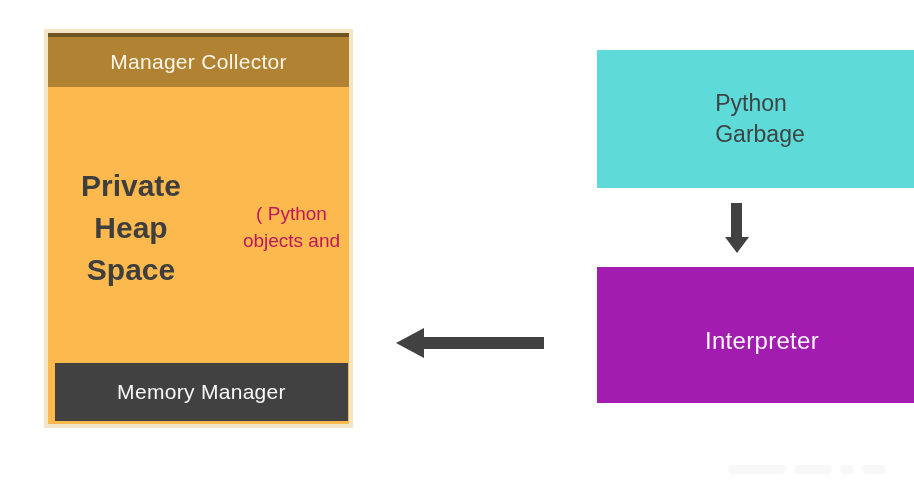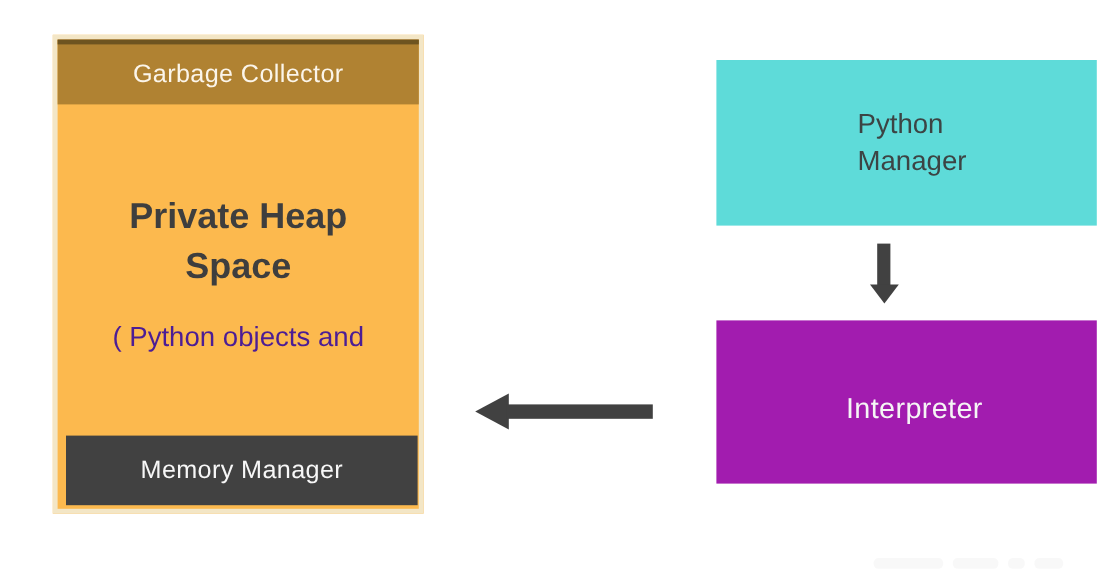--- a/index.html
+++ b/index.html
@@ -34,37 +34,37 @@
     font-size: 21px;
     letter-spacing: 0.3px;
   }
   .heap-body {
     position: absolute;
     left: 0;
     right: 0;
     top: 54px;
     bottom: 61px;
     display: flex;
-    flex-direction: column;
+    flex-direction: row;
     align-items: center;
     justify-content: center;
     padding-top: 6px;
     gap: 20px;
   }
   .heap-title {
     width: 250px;
     font-size: 30px;
     font-weight: bold;
     color: #3E3E3E;
     text-align: center;
     line-height: 1.4;
   }
   .heap-subtitle {
-    font-size: 23px;
-    color: #4c1d95;
+    font-size: 19px;
+    color: #be185d;
     text-align: center;
     line-height: 1.4;
   }
   .heap-subtitle span { display: block; }
   .heap-footer {
     position: absolute;
     left: 7px;
     right: 1px;
     bottom: 3px;
     height: 58px;
@@ -190,37 +190,37 @@
   .watermark i:nth-child(3) { width: 14px; }
   .watermark i:nth-child(4) { width: 24px; }
 </style>
 </head>
 <body>
 
 <div class="canvas">
 
   <div class="heap-card">
     <div class="heap-header">
-      <span>Garbage Collector</span>
+      <span>Manager Collector</span>
     </div>
     <div class="heap-body">
       <div class="heap-title">Private Heap Space</div>
       <div class="heap-subtitle">
         <span>( Python objects and</span>
       </div>
     </div>
     <div class="heap-footer">
       <span>Memory Manager</span>
     </div>
   </div>
 
   <div class="program-box">
     <div class="program-label">
       <span>Python</span>
-      <span>Manager</span>
+      <span>Garbage</span>
     </div>
   </div>
 
   <div class="arrow-down">
     <div class="shaft"></div>
     <div class="head"></div>
   </div>
 
   <div class="interpreter-box">
     <span class="interpreter-label">Interpreter</span>

